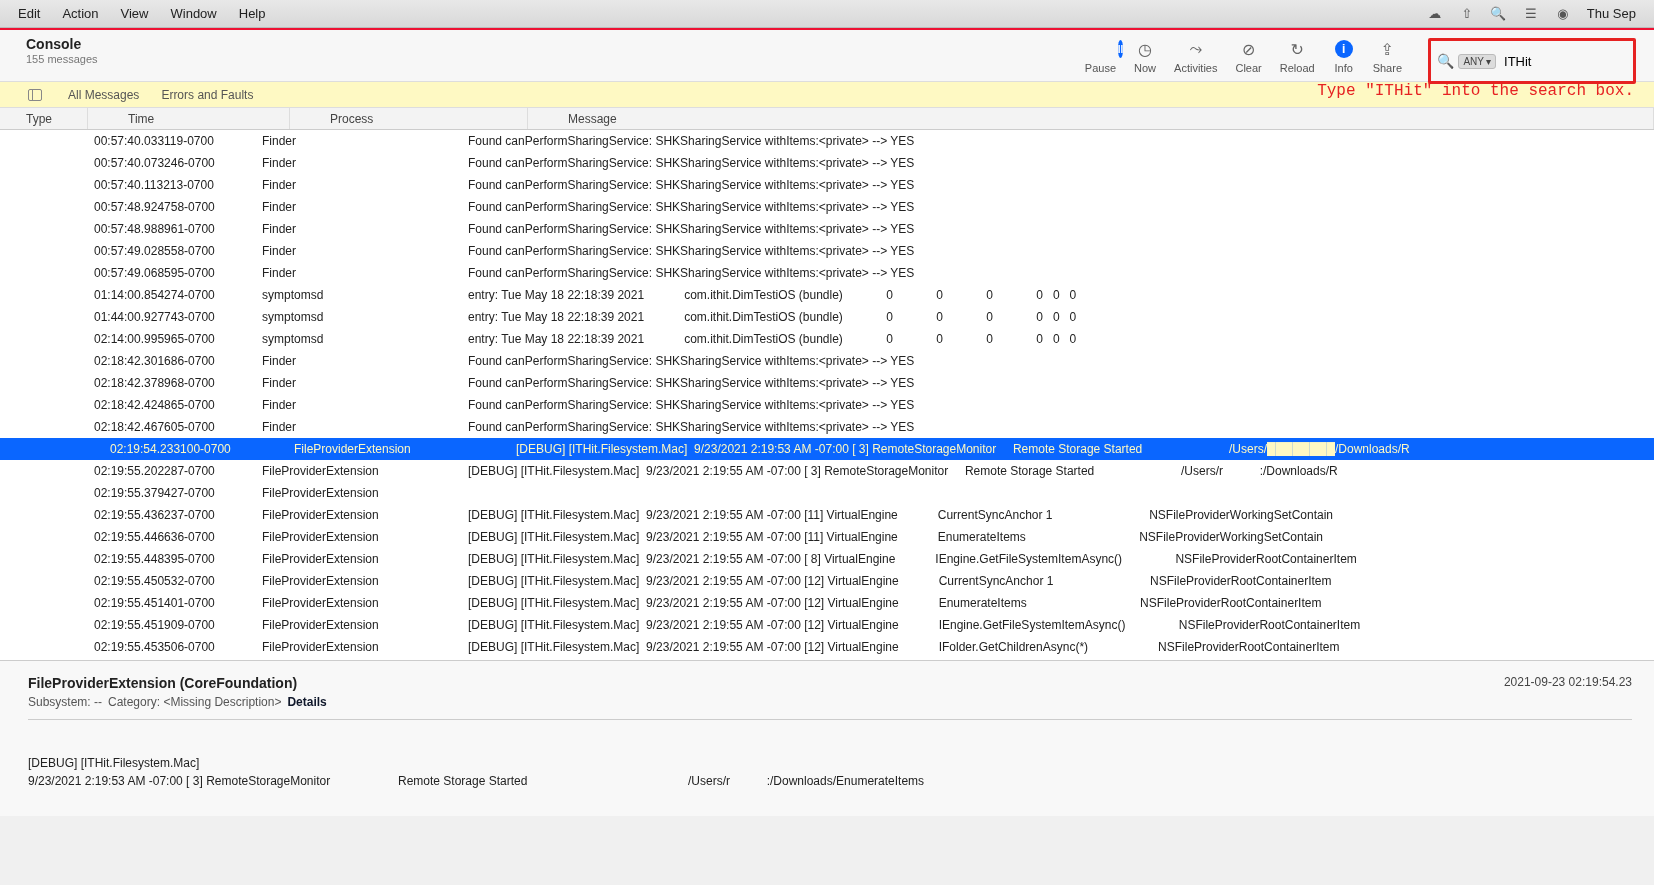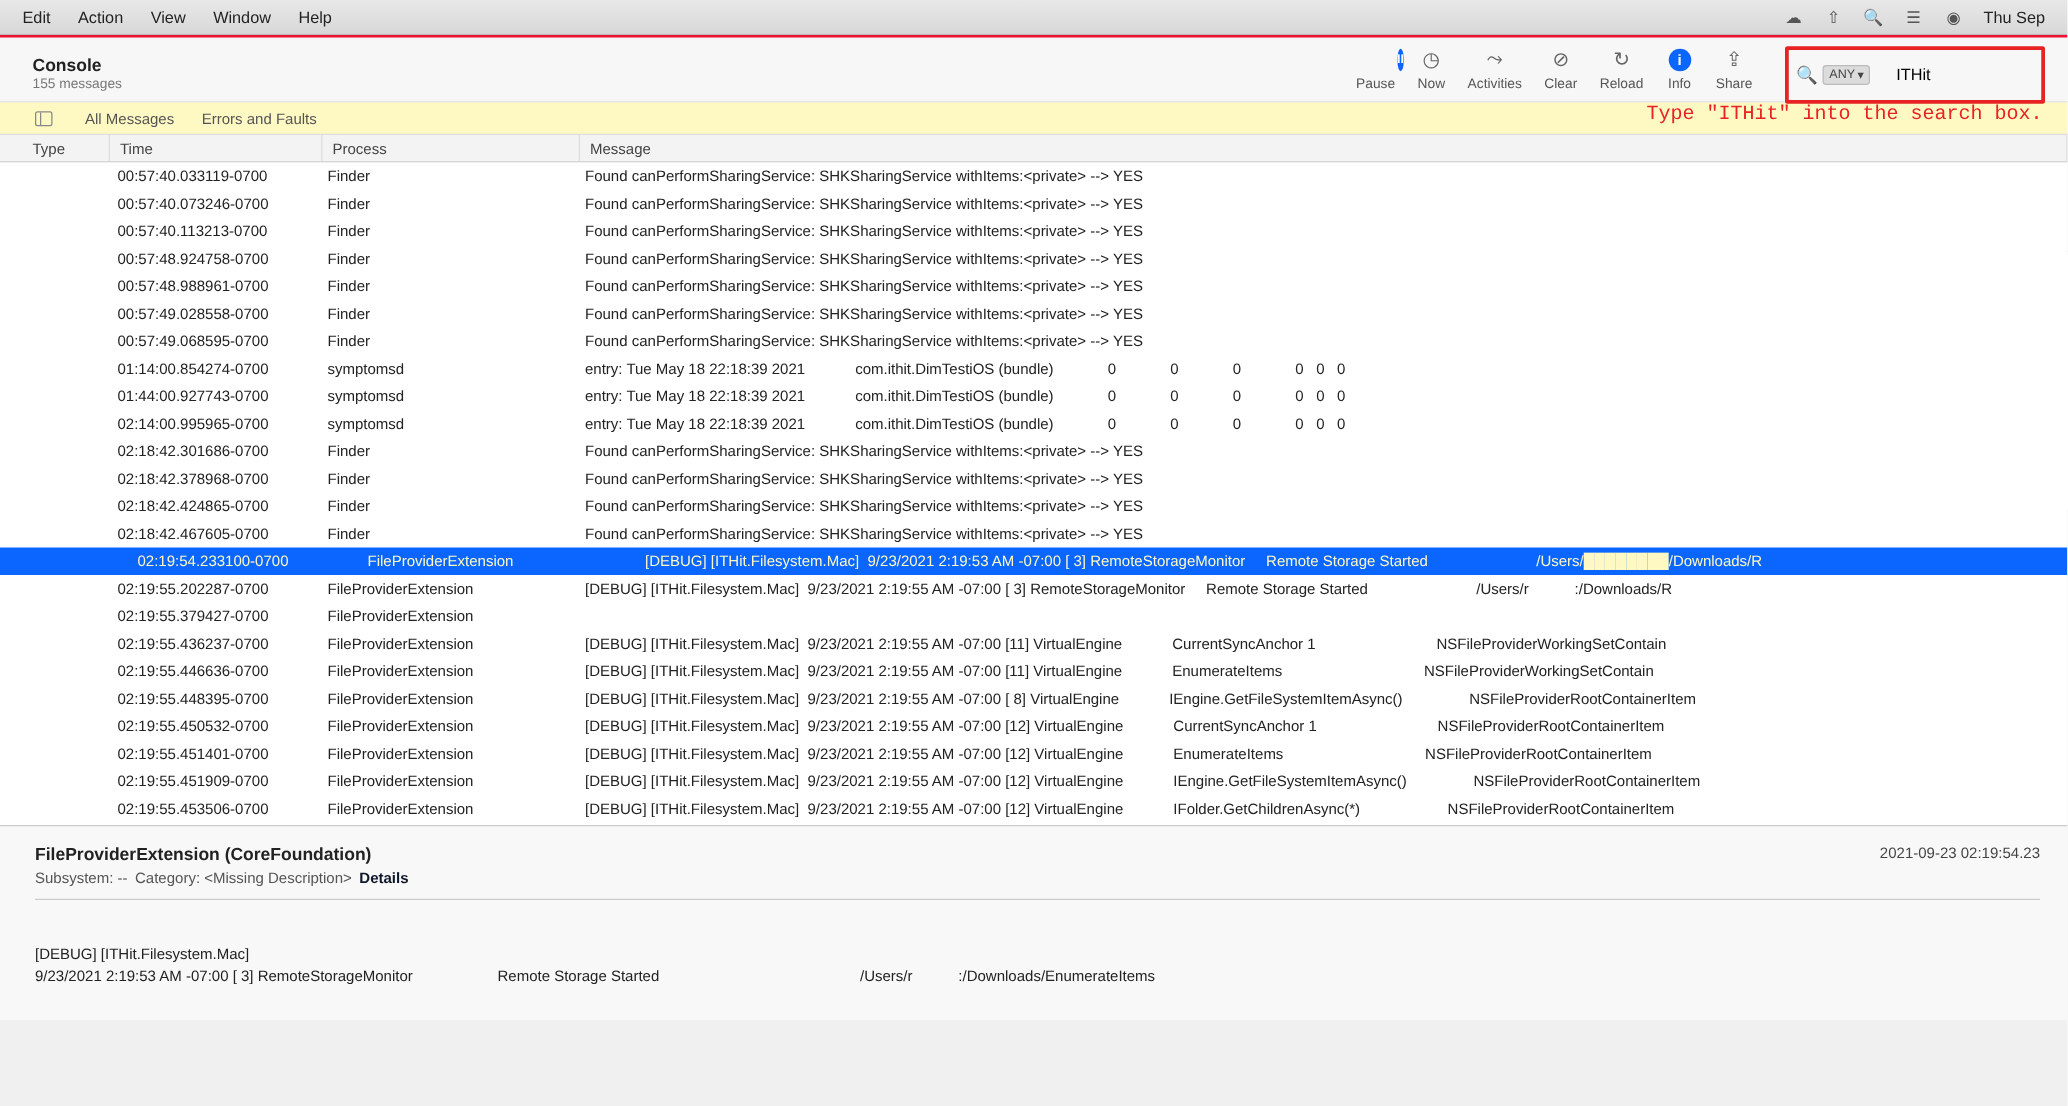--- a/index.html
+++ b/index.html
@@ -6,44 +6,44 @@
 body { width: 1654px; height: 885px; background: #f0f0f0; overflow: hidden; font-size: 13px; color: #222; }
 
 
 .menu-bar { height: 28px; background: linear-gradient(#e8e8e8, #d8d8d8); border-bottom: 1px solid #bbb; display: flex; align-items: center; padding: 0 18px; font-size: 13px; }
 .menu-bar .menu-item { margin-right: 22px; cursor: default; }
 .menu-right { margin-left: auto; display: flex; align-items: center; gap: 16px; font-size: 13px; }
 .menu-right .icon { width: 16px; height: 16px; display: inline-flex; align-items: center; justify-content: center; color: #555; }
 .menu-right .date { font-size: 13px; }
 
 
-.window-header { height: 54px; border-top: 2px solid #e13; border-bottom: 1px solid #ddd; background: #f7f7f7; display: flex; align-items: center; padding: 6px 18px 0 26px; }
+.window-header { height: 54px; border-top: 2px solid #e13; border-bottom: 1px solid #ddd; background: #f7f7f7; display: flex; align-items: flex-start; padding: 6px 18px 0 26px; }
 .title-block { display:flex; flex-direction: column; }
 .app-title { font-weight: 600; font-size: 14px; }
 .msg-count { font-size: 11px; color: #777; margin-top: 1px; }
 
 .toolbar { margin-left: auto; display: flex; align-items: flex-start; gap: 18px; padding-top: 2px; }
 .tool-btn { display: flex; flex-direction: column; align-items: center; gap: 2px; font-size: 11px; color: #555; cursor: default; }
 .tool-btn .icon { width: 22px; height: 22px; display: flex; align-items: center; justify-content: center; font-size: 16px; color: #666; }
 .tool-btn.blue .icon { color: #0a66ff; }
 .pause-circle { width:18px; height:18px; border-radius:50%; background:#0a66ff; color:#fff; display:flex; align-items:center; justify-content:center; font-size:10px; font-weight:bold;margin-left:40px;}
 .info-circle { width:18px; height:18px; border-radius:50%; background:#0a66ff; color:#fff; display:flex; align-items:center; justify-content:center; font-size:12px; font-weight:bold;}
 
 .search-area { border: 3px solid #e62222; width: 208px; height: 46px; margin-left: 8px; display: flex; align-items: center; padding: 0 6px; border-radius: 2px; }
 .search-area .s-icon { color: #888; margin-right: 4px; font-size: 14px; }
-.any-chip { background: #dcdcdc; border: 1px solid #bbb; border-radius: 3px; font-size: 10px; padding: 1px 4px; margin-right: 21px; display:inline-flex; align-items:center; gap:2px; color:#444;}
+.any-chip { background: #dcdcdc; border: 1px solid #bbb; border-radius: 3px; font-size: 10px; padding: 1px 4px; margin-right: 8px; display:inline-flex; align-items:center; gap:2px; color:#444;}
 .search-input { border: none; outline: none; background: transparent; font-size: 13px; width: 110px; }
 
 
 .filter-row { height: 26px; background: #fef9c3; border-bottom: 1px solid #ddd; display: flex; align-items: center; padding-left: 28px; font-size: 12px; color: #555; gap: 22px; }
 .filter-row .sidebar-toggle { width:14px; height:12px; border:1px solid #888; position:relative; border-radius:2px; margin-right: 4px;}
 .filter-row .sidebar-toggle::before { content:""; position:absolute; left:3px; top:0; bottom:0; width:1px; background:#888;}
 
 
-.col-header { height: 22px; background: #f3f3f3; border-bottom: 1px solid #ccc; display: flex; font-size: 12px; color: #444; align-items: center; }
+.col-header { height: 22px; background: #f3f3f3; border-bottom: 1px solid #ccc; display: flex; font-size: 12px; color: #444; align-items: center; gap: 32px; }
 .col-header > div { padding-left: 8px; border-right: 1px solid #ddd; height: 100%; display: flex; align-items: center; }
 .col-type { width: 88px; padding-left: 26px !important; }
 .col-time { width: 170px; }
 .col-proc { width: 206px; }
 .col-msg { flex: 1; }
 
 
 .log-body { height: 530px; overflow-y: auto; background: #fff; font-family: "SF Mono","Menlo","Monaco",monospace; font-size: 12px; }
 .row { display: flex; height: 22px; align-items: center; white-space: pre; }
 .row .c-type { width: 88px; }

